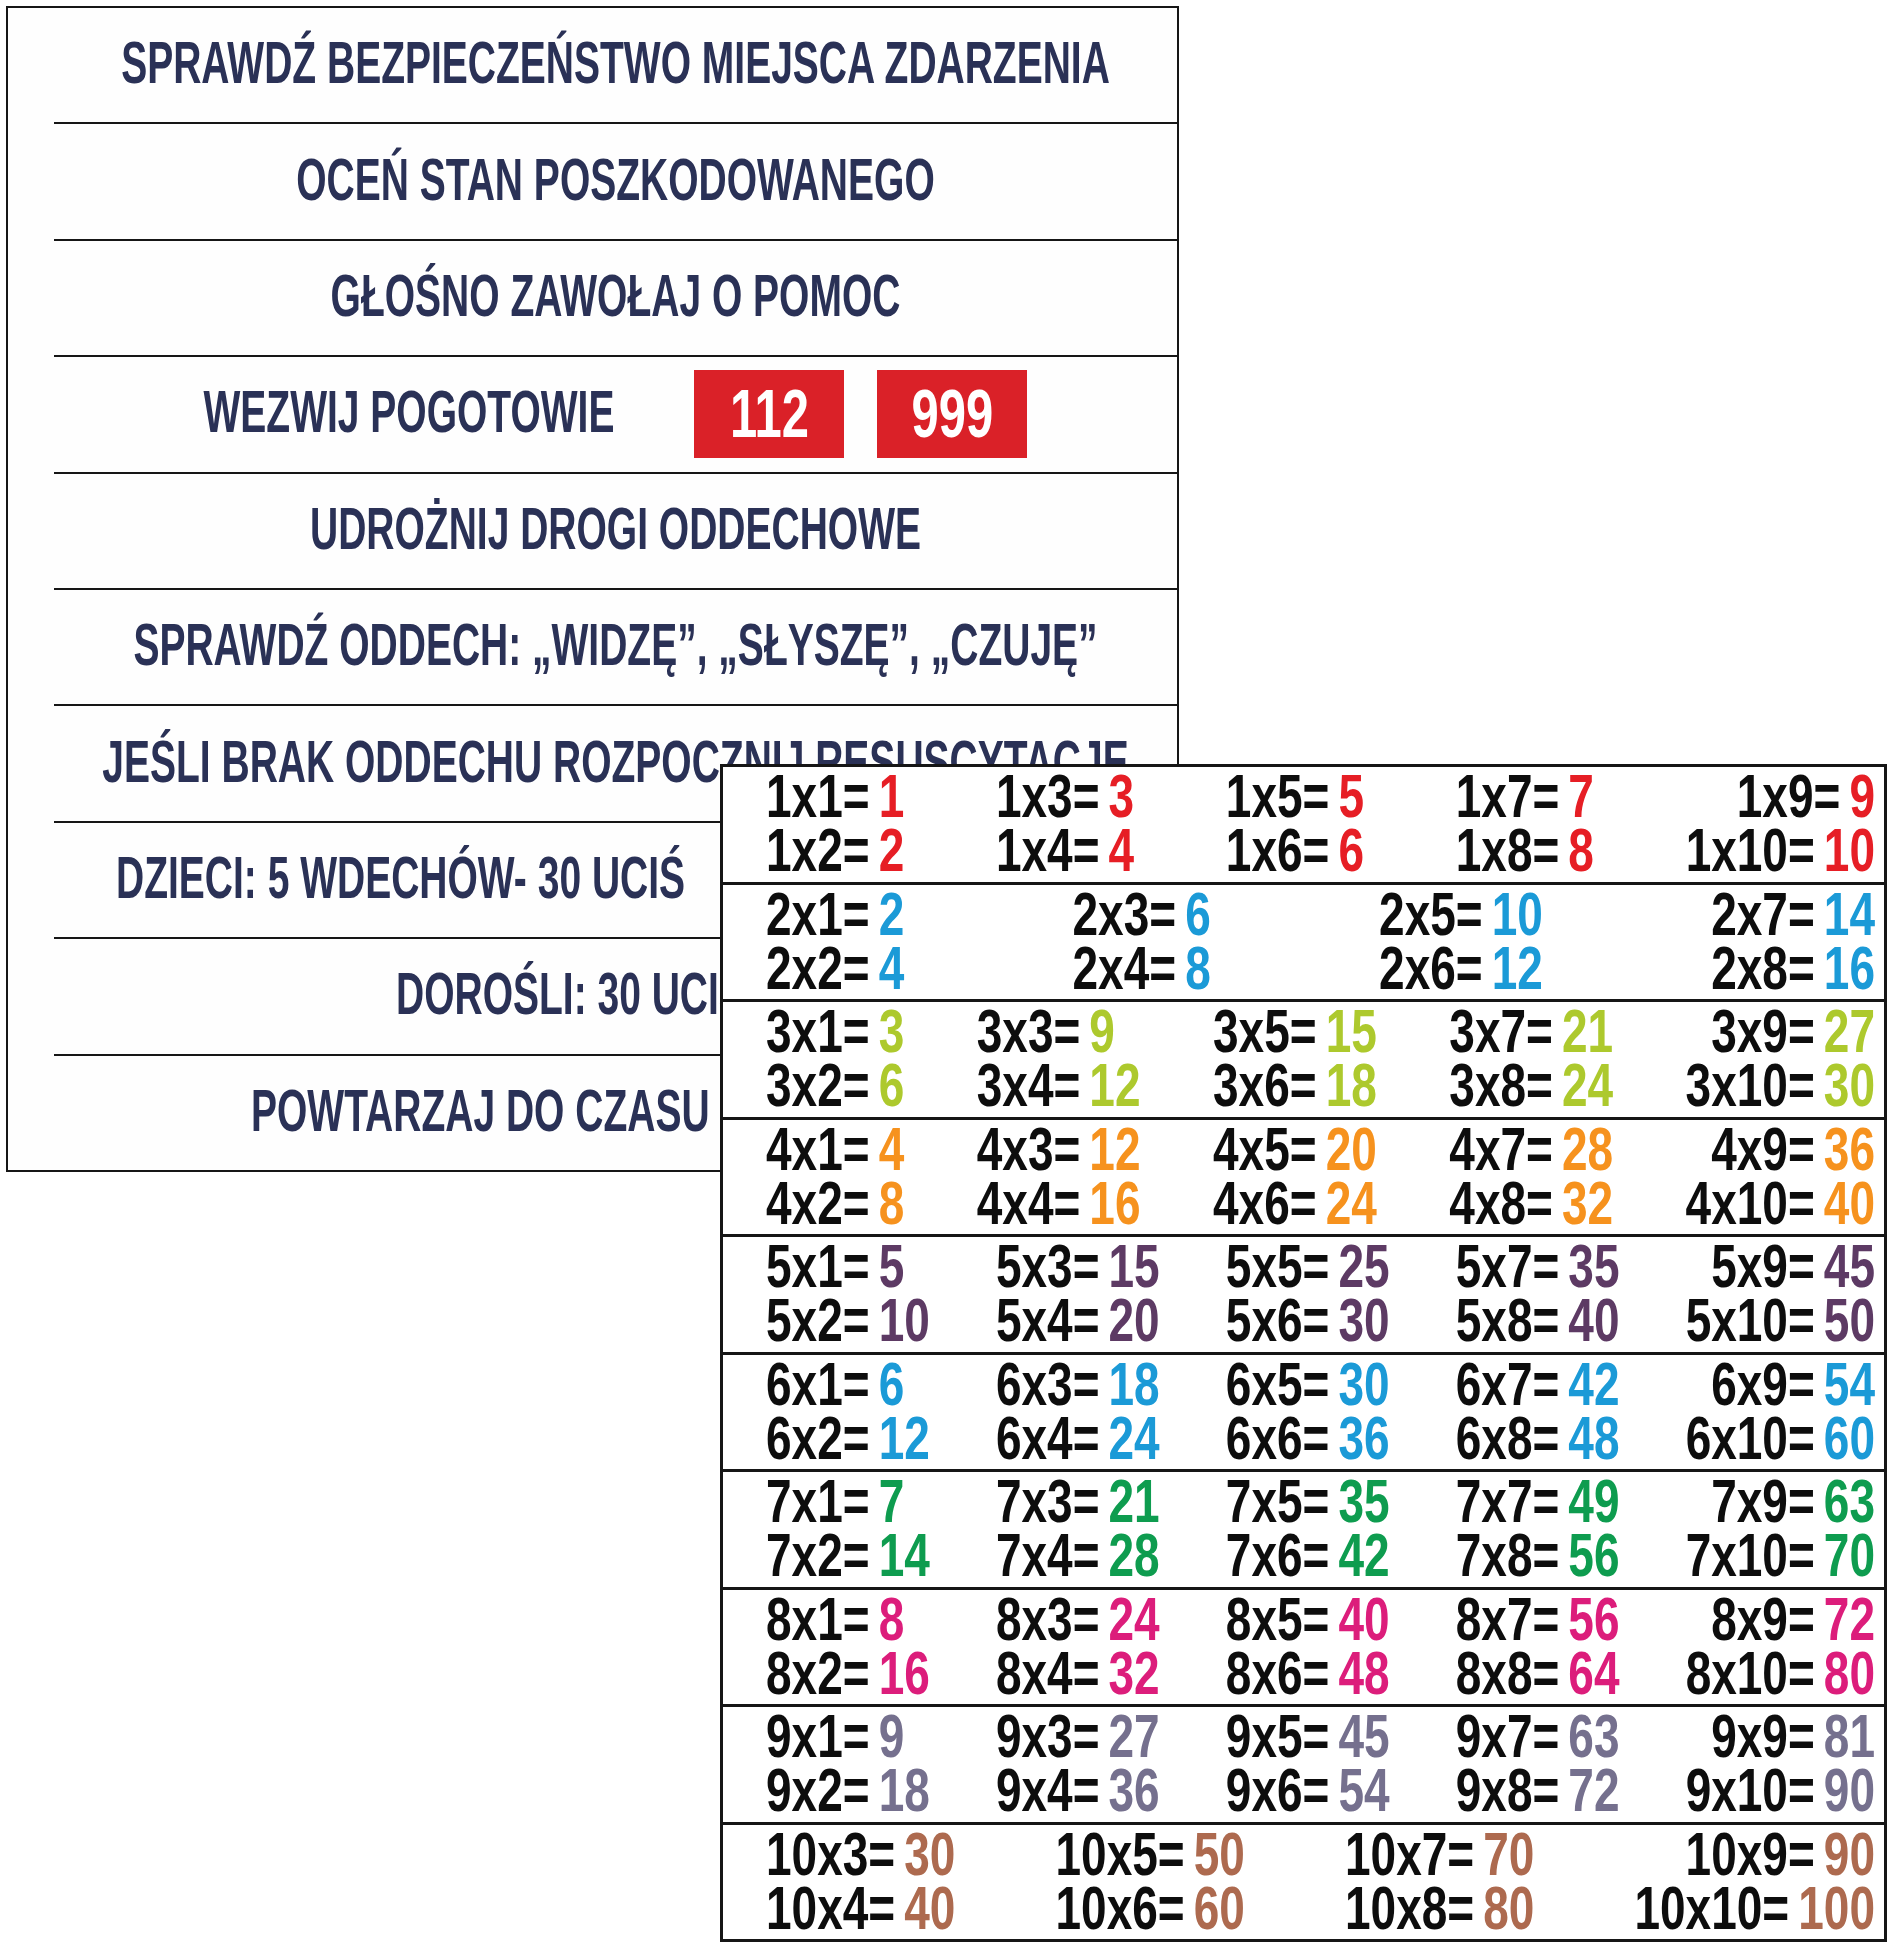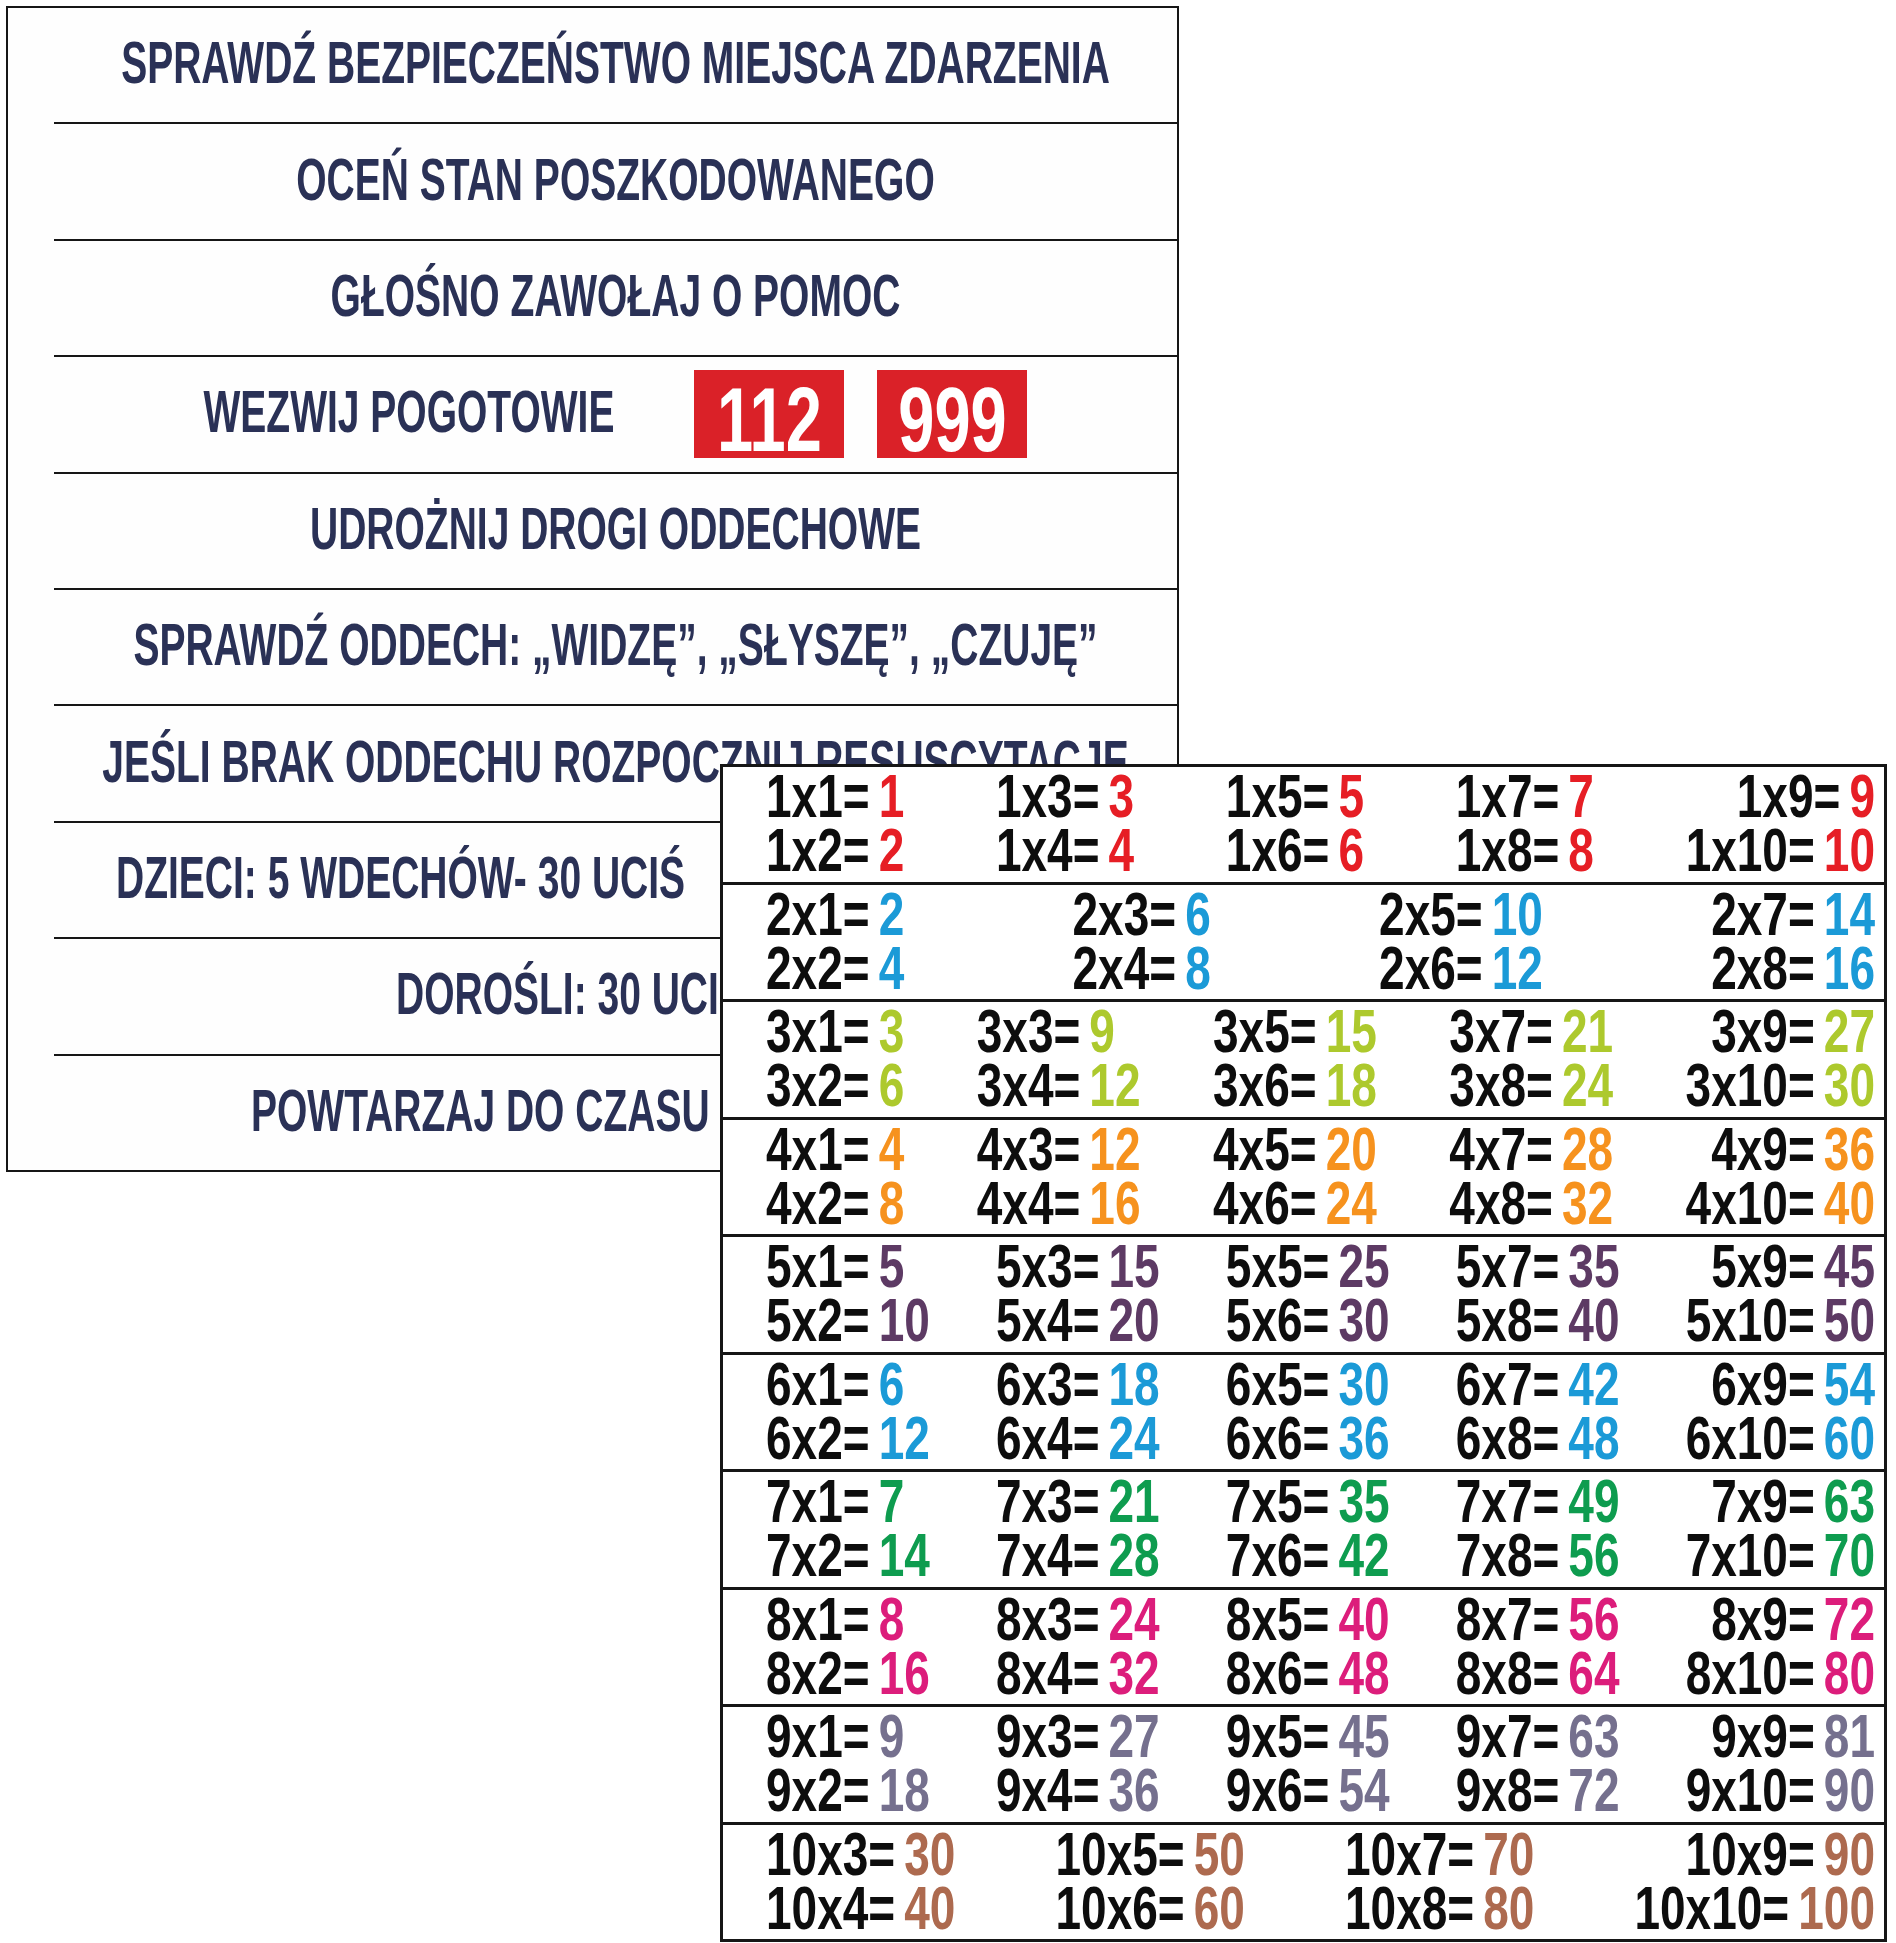--- a/index.html
+++ b/index.html
@@ -11,22 +11,22 @@
           border:2.3px solid #161616;background:#fefefe;display:flex;flex-direction:column;
           box-sizing:border-box;}
   .prow{flex:1;display:flex;align-items:center;justify-content:center;
         border-bottom:2.3px solid #161616;color:#2a3156;font-weight:bold;
         font-size:39px;white-space:nowrap;margin-left:46px;}
   .prow:last-child{border-bottom:none;}
   .cond{display:inline-block;transform:scaleY(1.5);transform-origin:50% 55%;}
   .frag{justify-content:flex-start;}
   .call-label{margin-right:47px;}
   .badge{width:150px;height:88px;background:#da2128;color:#ffffff;
-         display:flex;align-items:flex-end;justify-content:center;
-         font-size:65px;font-weight:bold;margin-left:33px;flex:0 0 auto;}
+         display:flex;align-items:center;justify-content:center;
+         font-size:49px;font-weight:bold;margin-left:33px;flex:0 0 auto;}
   .badge:first-of-type{margin-left:13.7px;}
   .badge .cond{transform:scaleY(1.4);}
 
   
   .multtable{position:absolute;left:720px;top:764px;width:1167px;height:1178px;
              border:3px solid #161616;background:#ffffff;display:flex;flex-direction:column;
              box-sizing:border-box;}
   .mgroup{flex:1;display:flex;justify-content:space-between;align-items:center;
           padding:0 9px 0 43px;border-top:3px solid #161616;background:#fff;}
   .mgroup:first-child{border-top:none;}

